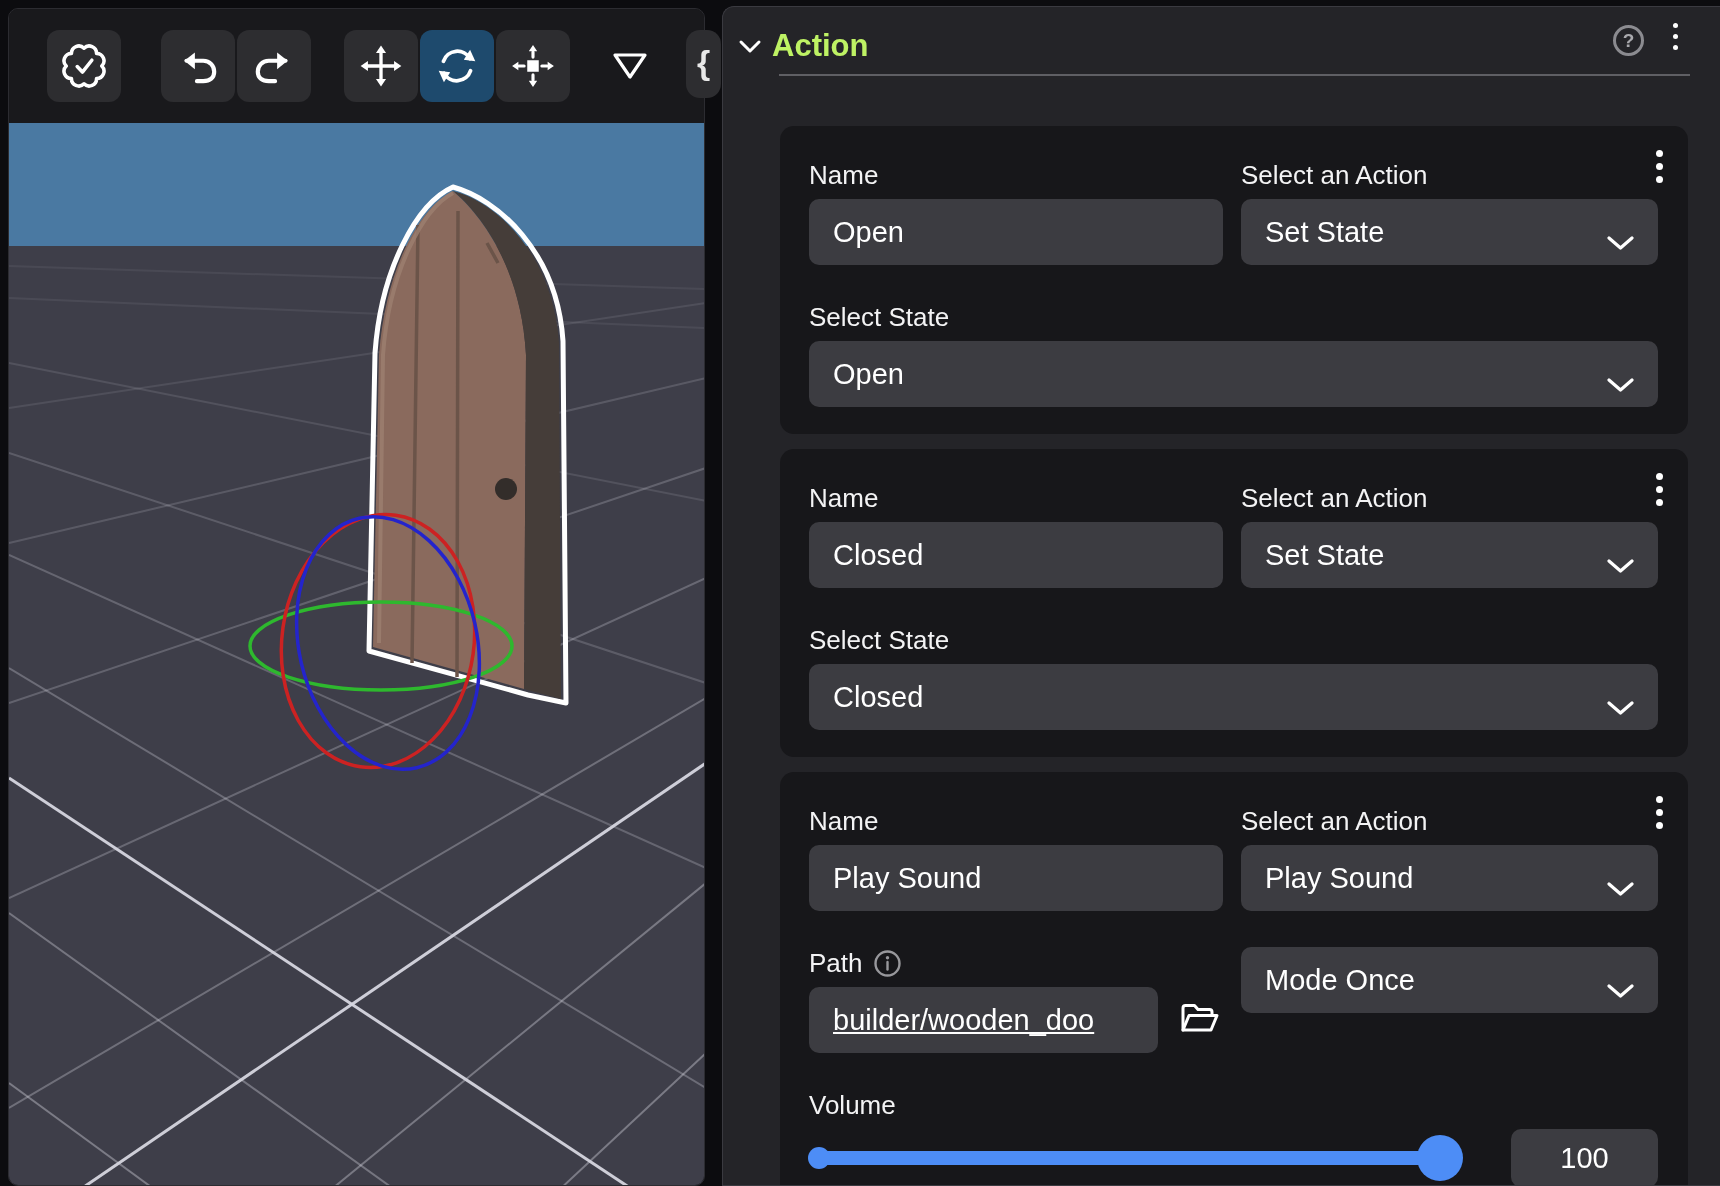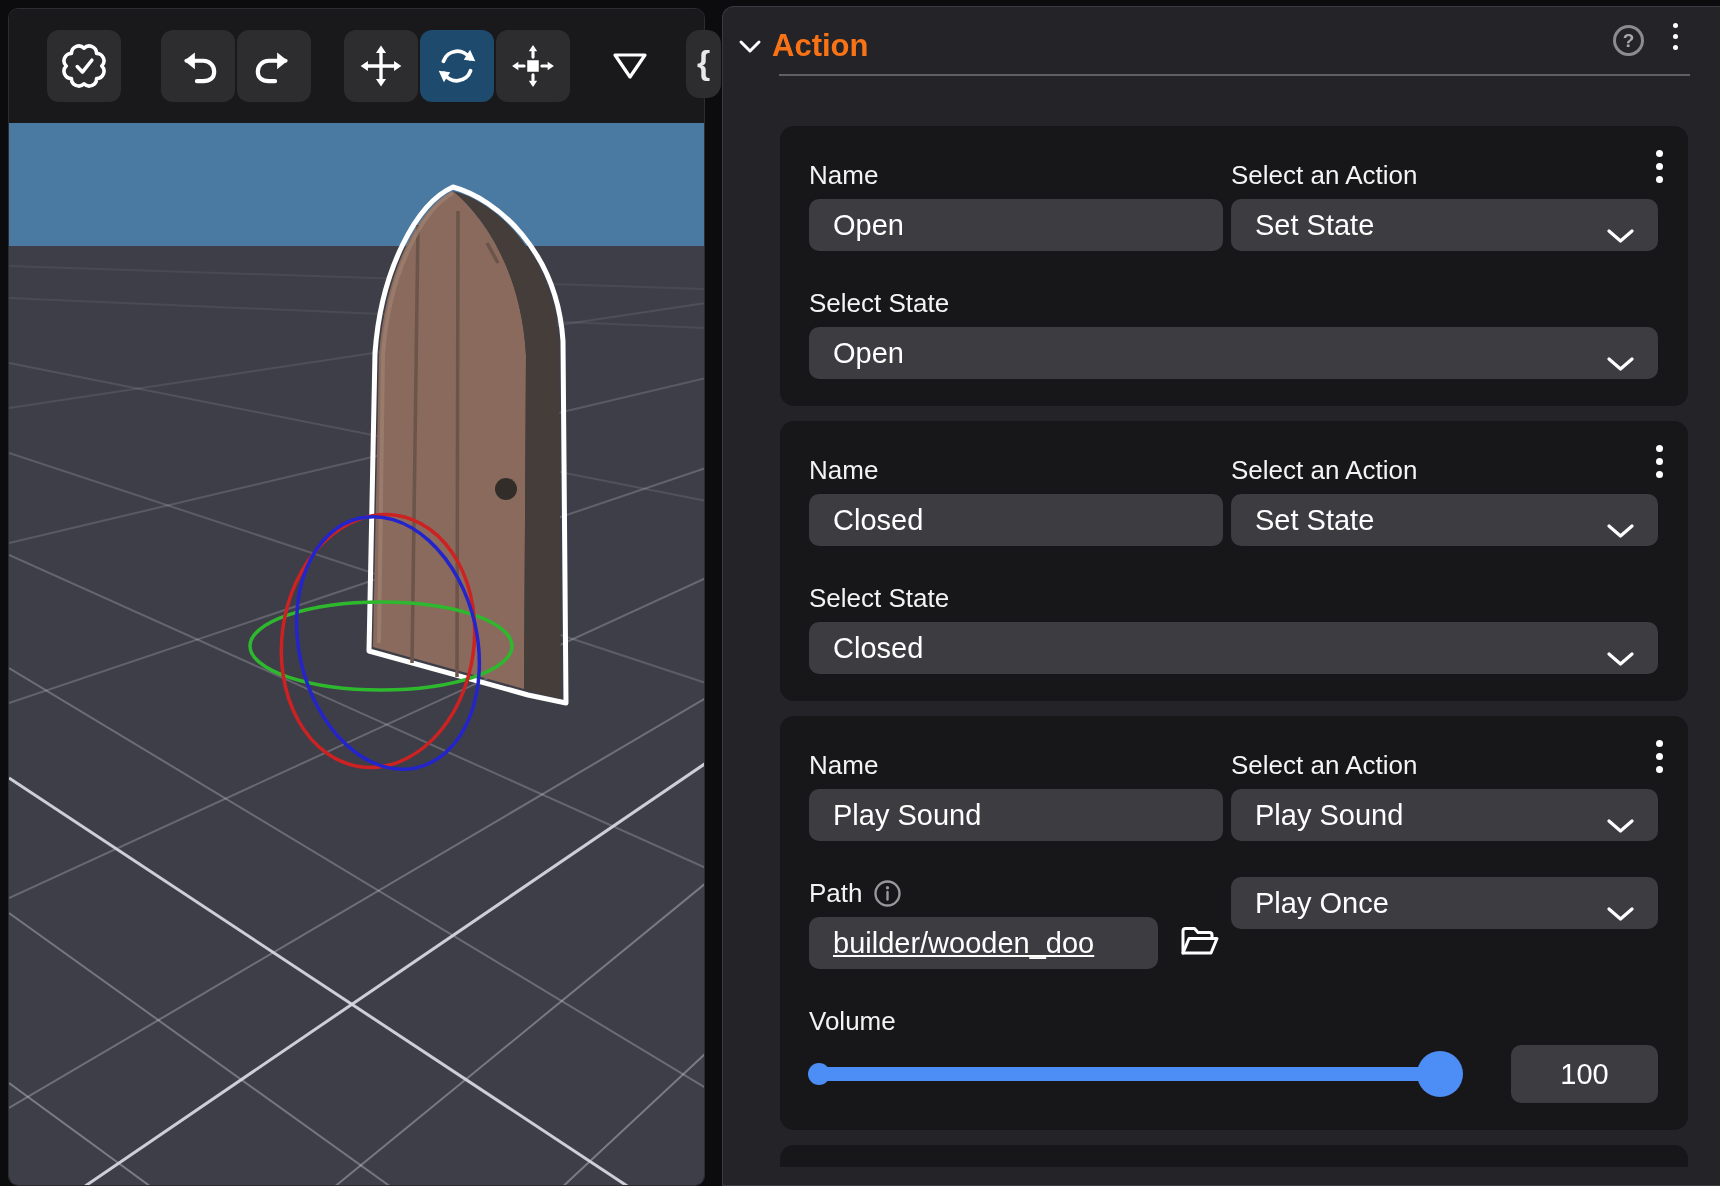--- a/index.html
+++ b/index.html
@@ -30,43 +30,43 @@
                   display:flex; align-items:center; justify-content:center;
                   color:#e8e8e8; font-size:34px; font-weight:700; padding-bottom:4px; }
 
   
   .right-panel { position:absolute; left:722px; top:6px; width:998px; height:1180px;
                  background:#242428; border:1px solid #3a3a40; border-right:none;
                  border-radius:12px 0 0 0; overflow:hidden; }
   .panel-header { position:relative; height:62px; padding:16px 0 0 15px;
                   display:flex; align-items:center; }
   .hdr-chevron { margin-right:10px; display:flex; }
-  .panel-title { font-size:31px; font-weight:600; color:#f97316; }
+  .panel-title { font-size:31px; font-weight:600; color:#bef264; }
   .help-btn { position:absolute; right:76px; top:18px; width:31px; height:31px;
               border:3px solid #8b8b90; border-radius:50%; color:#a9a9ad;
               font-size:19px; font-weight:700; display:flex; align-items:center;
               justify-content:center; }
   .hdr-kebab { position:absolute; right:42px; top:16px; display:flex; flex-direction:column; gap:6px; }
   .hdr-kebab i { width:5px; height:5px; border-radius:50%; background:#fff; }
   .divider { height:2px; background:#5f5f64; margin:5px 30px 0 56px; }
 
   .cards { padding:50px 32px 0 57px; display:flex; flex-direction:column; gap:15px; }
   .card { position:relative; background:#17171a; border-radius:14px;
           padding:33px 30px 27px 29px; }
   .card-sliver { height:22px; padding:0; border-radius:14px 14px 0 0; }
   .kebab { position:absolute; right:22px; top:21px; display:flex; flex-direction:column; gap:6px; padding:3px; }
   .kebab i { width:7px; height:7px; border-radius:50%; background:#fff; }
 
-  .row2 { display:flex; gap:8px; }
+  .row2 { display:flex; gap:18px; }
   .col-l { width:414px; flex:0 0 auto; }
   .col-r { flex:1; }
   .row + .row, .row2 + .row, .row + .row2, .row2 + .row2 { margin-top:36px; }
   .label { font-size:26px; line-height:32px; color:#f3f3f4; margin-bottom:8px;
            display:flex; align-items:center; gap:10px; }
-  .field { height:52px; background:#3c3c41; border-radius:10px; display:flex;
+  .field { height:66px; background:#3c3c41; border-radius:10px; display:flex;
            align-items:center; padding:0 24px; font-size:29px; font-weight:500; color:#fff; }
   .select { position:relative; }
   .select .chev { position:absolute; right:24px; top:50%; margin-top:-7px; }
   .path-wrap { display:flex; align-items:center; gap:21px;text-decoration:underline; }
   .path-input { width:349px; flex:0 0 auto; }
 
   .volume-row { display:flex; align-items:center; margin-top:6px; }
   .slider { position:relative; flex:1; height:46px; }
   .slider .track { position:absolute; left:2px; right:10px; top:16px; height:14px;
                    border-radius:8px; background:#4d8df6; }
@@ -328,21 +328,21 @@
             <span style="display:flex;">
               <svg width="40" height="36" viewBox="0 0 40 36" fill="none" stroke="#fff" stroke-width="3" stroke-linecap="round" stroke-linejoin="round">
                 <path d="M4,28 V6 a2.5,2.5 0 0 1 2.5,-2.5 h9 l3.5,4 h11.5 a2.5,2.5 0 0 1 2.5,2.5 v3"></path>
                 <path d="M4,28 L10,13.5 H38 L32,28 Z"></path>
               </svg>
             </span>
           </div>
         </div>
         <div class="col-r">
           <div class="field select">
-            <span>Play Once</span>
+            <span>Mode Once</span>
             <span class="chev">
               <svg width="27" height="15" viewBox="0 0 27 15" fill="none" stroke="#fff" stroke-width="3.2" stroke-linecap="round" stroke-linejoin="round">
                   <path d="M2,2 L13.5,12 L25,2"></path>
                 </svg>
             </span>
           </div>
         </div>
       </div>
       <div class="row vol-label">
         <div class="label">Volume</div>

